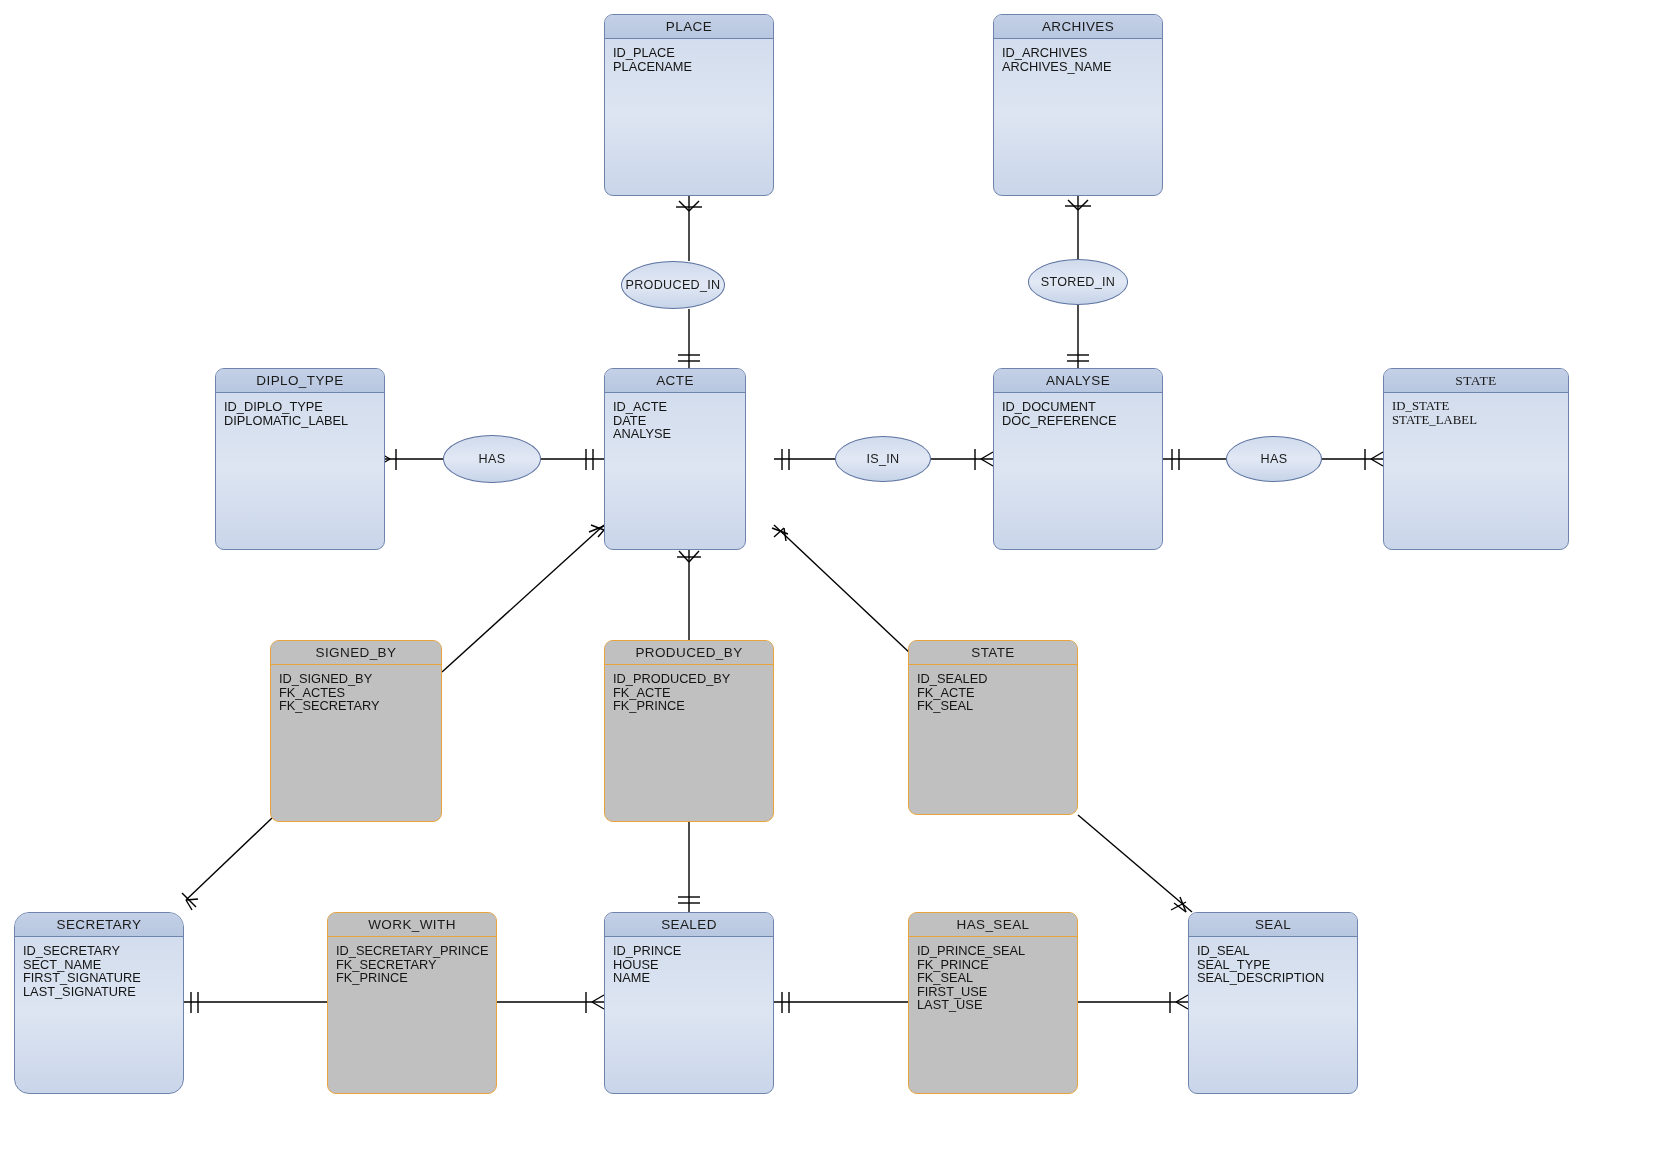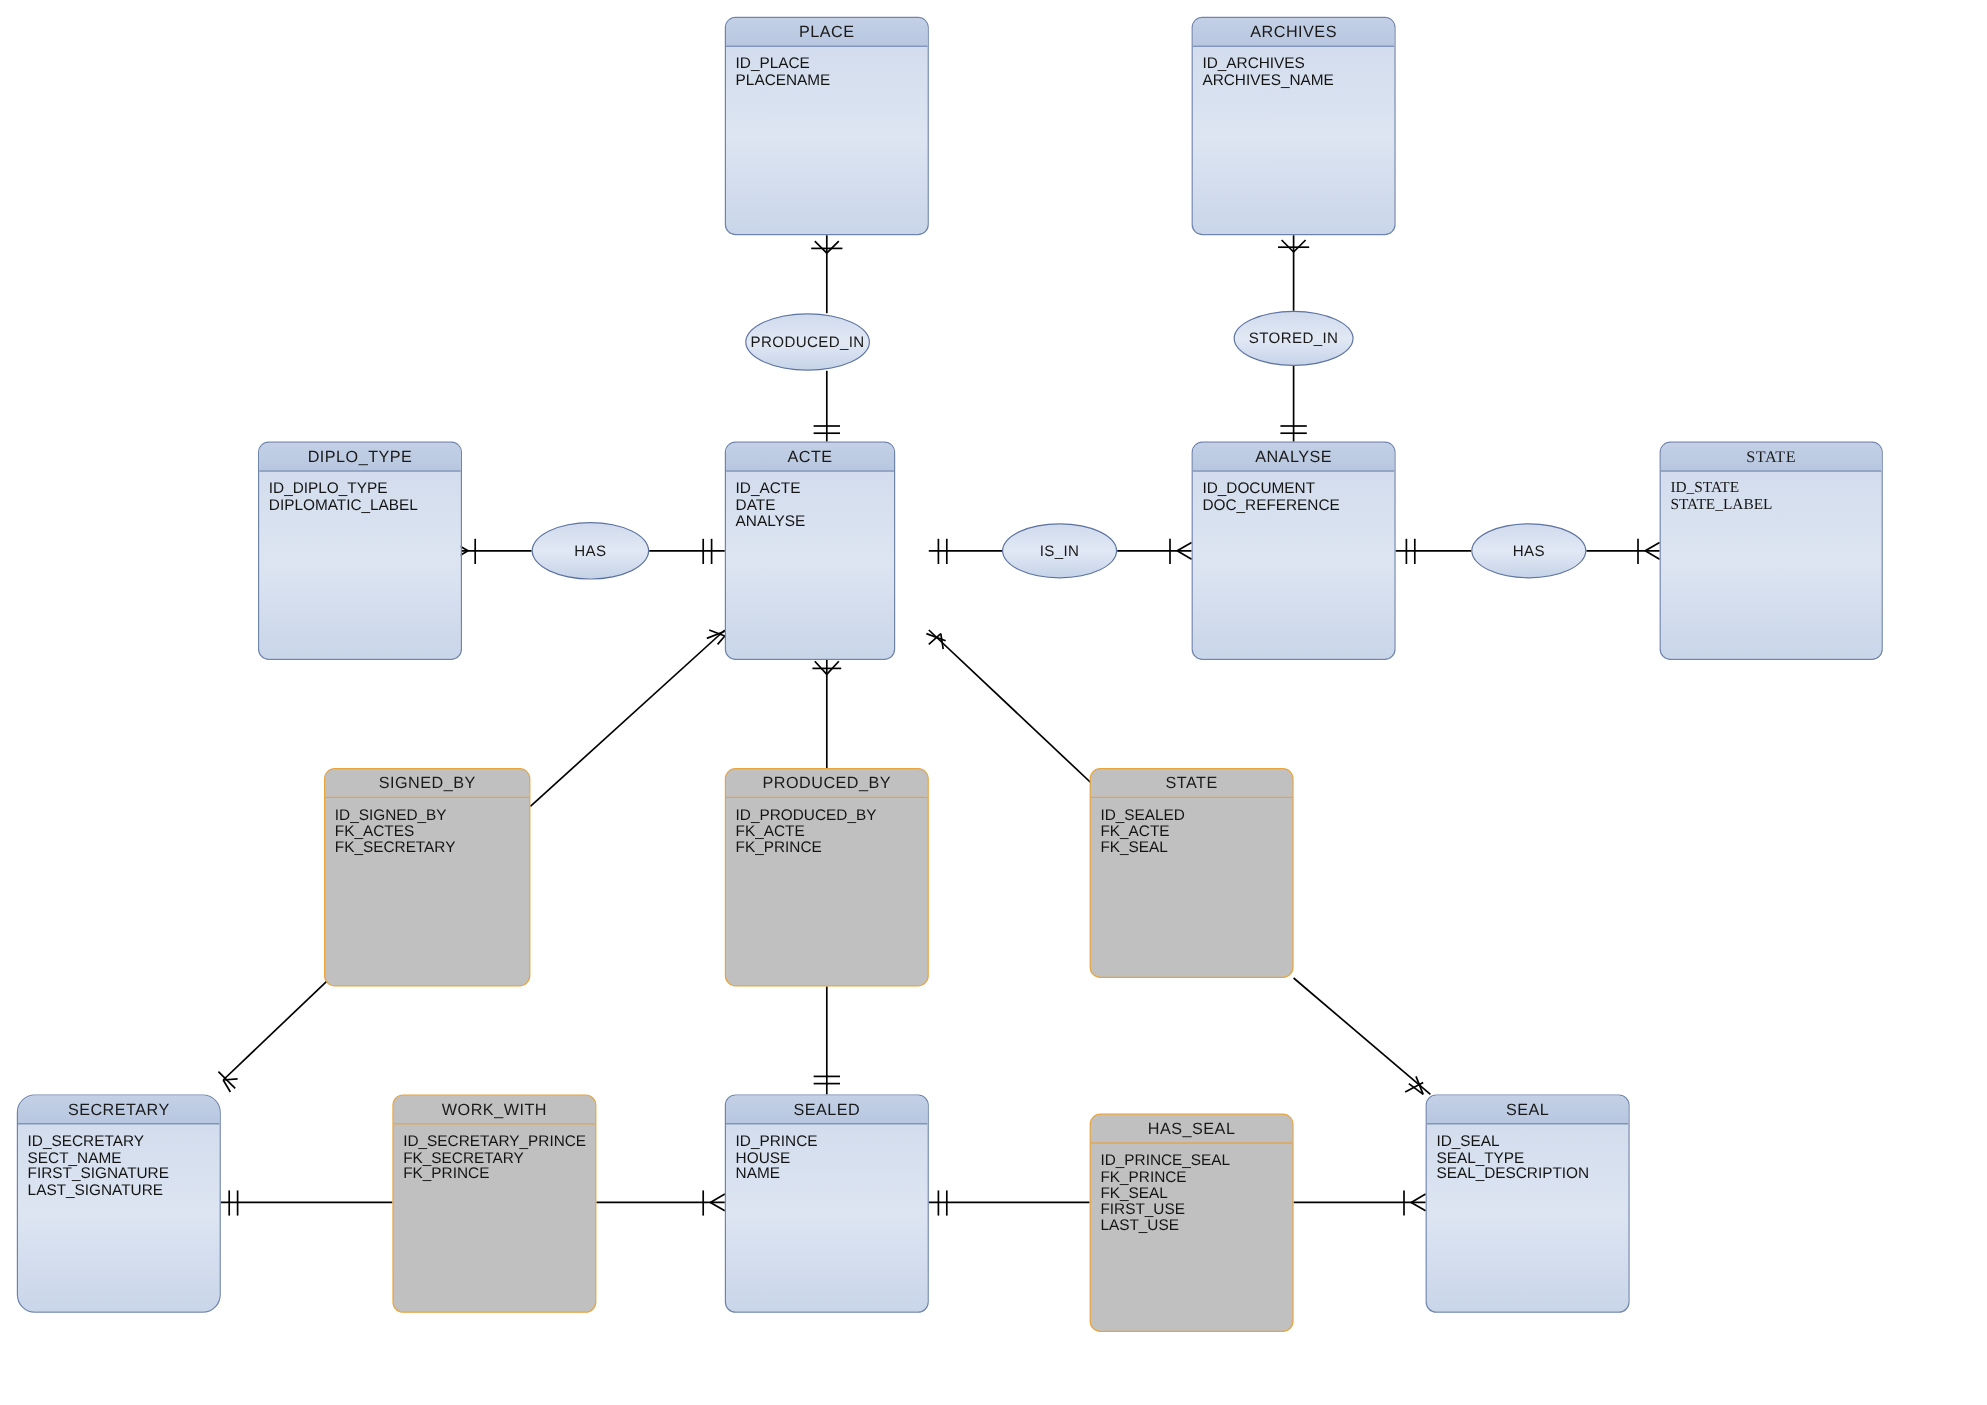--- a/index.html
+++ b/index.html
@@ -314,21 +314,21 @@
         </div>
       </div>
       <div class="entity" style="left: 604px; top: 912px; width: 170px; height: 182px;">
         <div class="ent-header">SEALED</div>
         <div class="ent-body">
           <div class="attr">ID_PRINCE</div>
           <div class="attr">HOUSE</div>
           <div class="attr">NAME</div>
         </div>
       </div>
-      <div class="entity assoc" style="left: 908px; top: 912px; width: 170px; height: 182px; margin-top: 16px;">
+      <div class="entity assoc" style="left: 908px; top: 912px; width: 170px; height: 182px;">
         <div class="ent-header">HAS_SEAL</div>
         <div class="ent-body">
           <div class="attr">ID_PRINCE_SEAL</div>
           <div class="attr">FK_PRINCE</div>
           <div class="attr">FK_SEAL</div>
           <div class="attr">FIRST_USE</div>
           <div class="attr">LAST_USE</div>
         </div>
       </div>
       <div class="entity" style="left: 1188px; top: 912px; width: 170px; height: 182px;">

